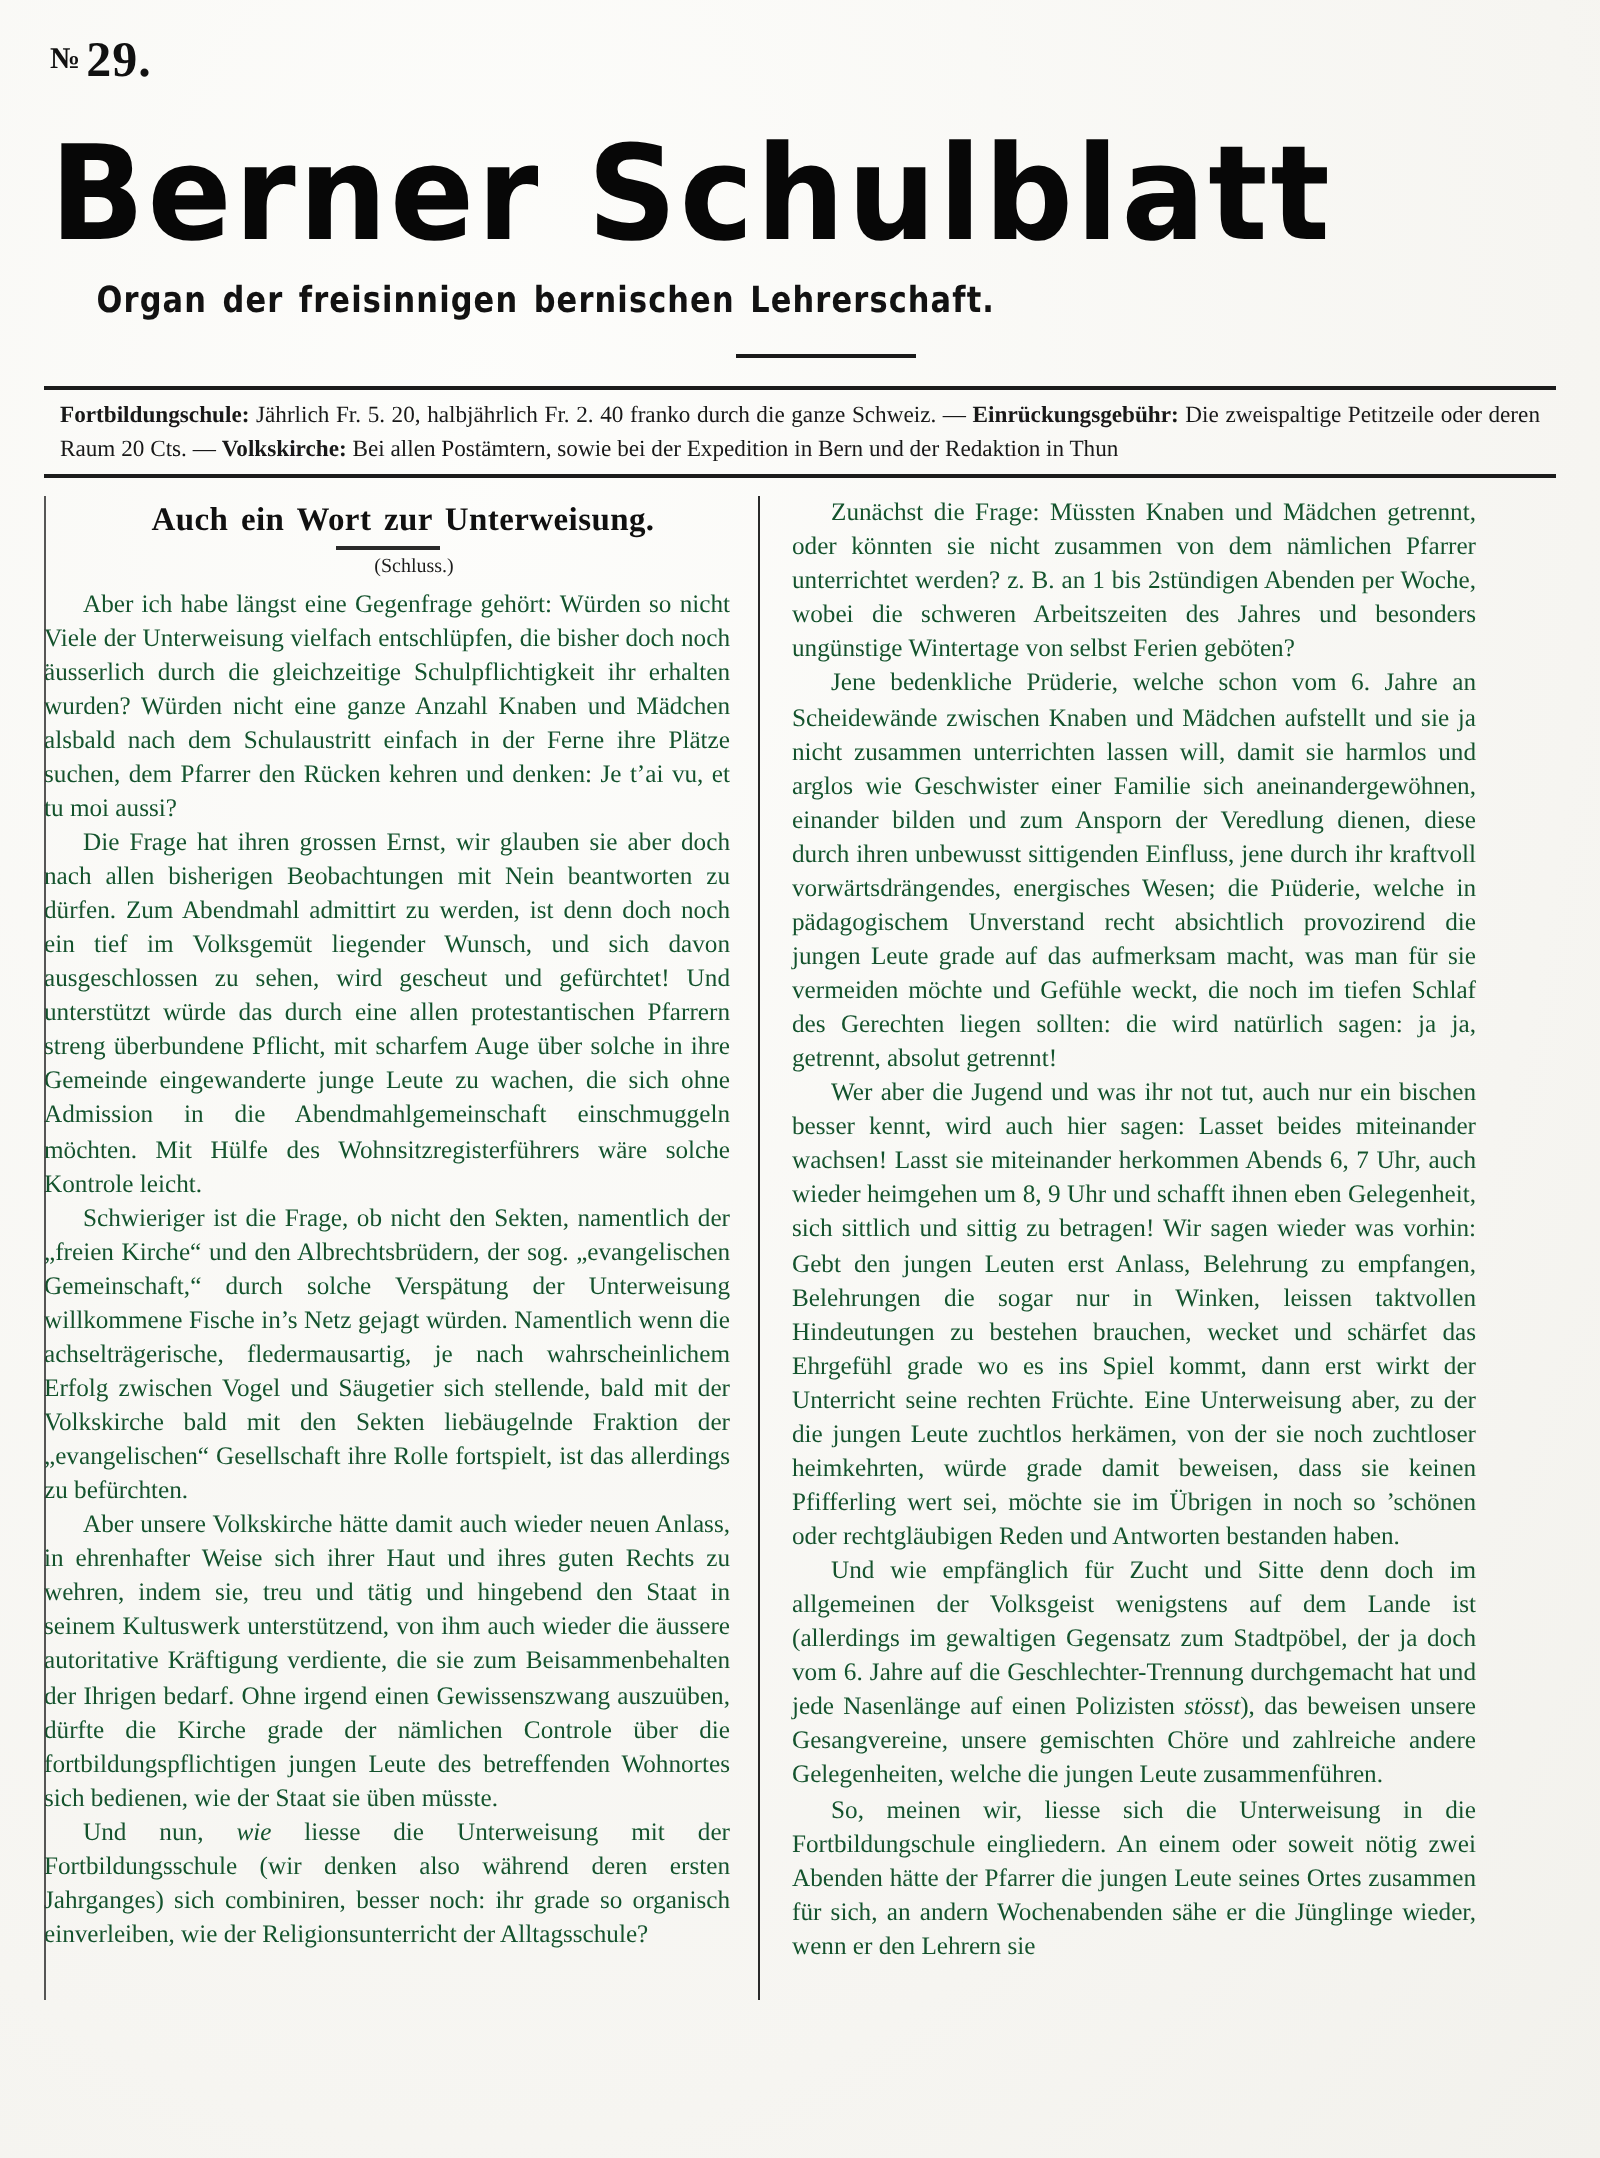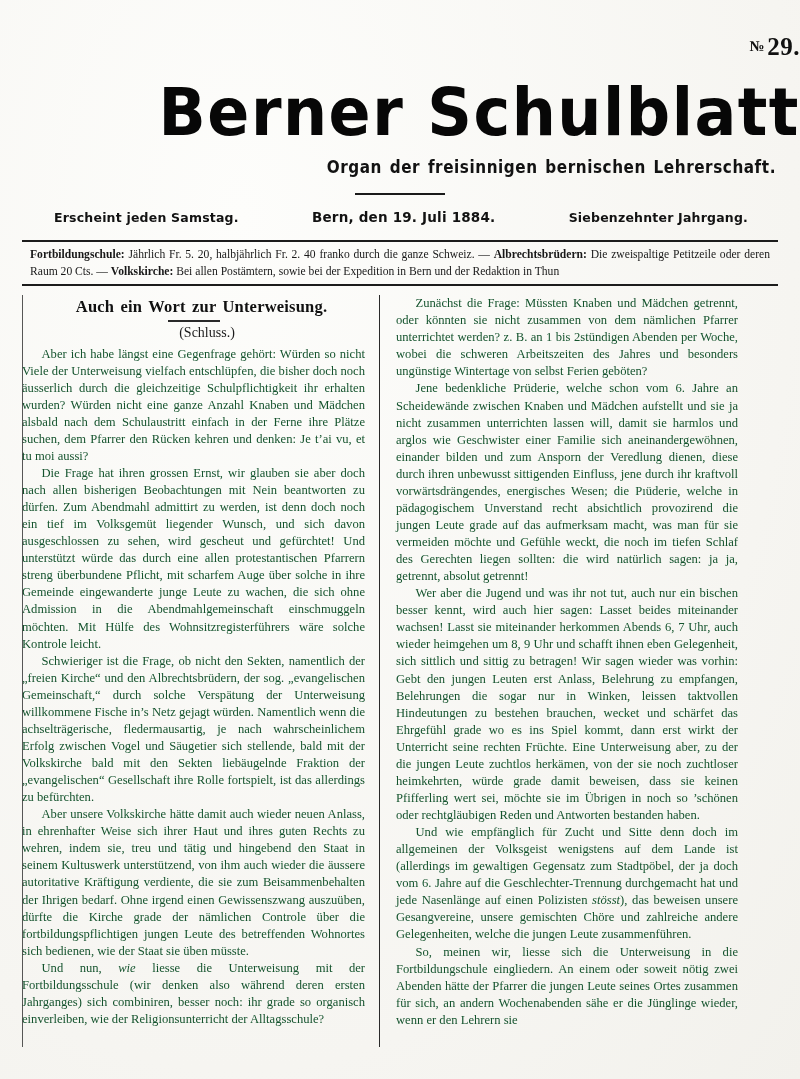--- a/index.html
+++ b/index.html
@@ -20,22 +20,23 @@
 
   .page {
     position: relative;
     width: 800px;
     height: 1079px;
     box-sizing: border-box;
   }
 
   
   .masthead {
-    padding-top: 34px;
-    text-align: right;
+    padding-top: 18px;
+    text-align: left;
+    margin-left: 25px;
   }
   .issue-number {
     font-family: "Liberation Serif", "DejaVu Serif", serif;
     font-size: 25px;
     font-weight: bold;
     letter-spacing: 0.5px;
     line-height: 1;
     margin: 0 0 22px 0;
     color: #111;
   }
@@ -130,21 +131,21 @@
     padding-left: 16px;
   }
   .title-rule {
     width: 52px;
     height: 1.4px;
     background: #2a2a2a;
     margin: 3px auto 3px auto;
   }
   .schluss {
     text-align: center;
-    font-size: 14px;
+    font-size: 10px;
     margin: 0 0 5px 0;
     color: #1c1c1c;
     padding-left: 27px;
   }
 
   p.txt {
     margin: 0;
     text-indent: 1.55em;
     text-align: justify;
     font-size: 12.6px;
@@ -175,29 +176,24 @@
   <div class="masthead">
 
     <div class="issue-number"><span class="numero">№</span><span>29.</span></div>
 
     <h1 class="paper-title">Berner Schulblatt</h1>
 
     <div class="paper-subtitle">Organ der freisinnigen bernischen Lehrerschaft.</div>
 
     <div class="rule-short"></div>
 
-    <div class="issue-line">
-      <span>Erscheint jeden Samstag.</span>
-      <span class="middle">Bern, den 19. Juli 1884.</span>
-      <span>Siebenzehnter Jahrgang.</span>
-    </div>
   </div>
 
   <div class="subs-box">
-    <b>Fortbildungschule:</b><span> Jährlich Fr. 5. 20, halbjährlich Fr. 2. 40 franko durch die ganze Schweiz. — </span><b>Albrechtsbrüdern:</b><span> Die zweispaltige Petitzeile oder deren Raum 20 Cts. — </span><b>Volkskirche:</b><span> Bei allen Postämtern, sowie bei der Expedition in Bern und der Redaktion in Thun</span>
+    <b>Fortbildungschule:</b><span> Jährlich Fr. 5. 20, halbjährlich Fr. 2. 40 franko durch die ganze Schweiz. — </span><b>Einrückungsgebühr:</b><span> Die zweispaltige Petitzeile oder deren Raum 20 Cts. — </span><b>Volkskirche:</b><span> Bei allen Postämtern, sowie bei der Expedition in Bern und der Redaktion in Thun</span>
   </div>
 
   <div class="body-area">
     <div class="margin-rule-left"></div>
 
     <div class="col col-left">
 
       <h2 class="article-title">Auch ein Wort zur Unterweisung.</h2>
       <div class="title-rule"></div>
       <div class="schluss">(Schluss.)</div>

